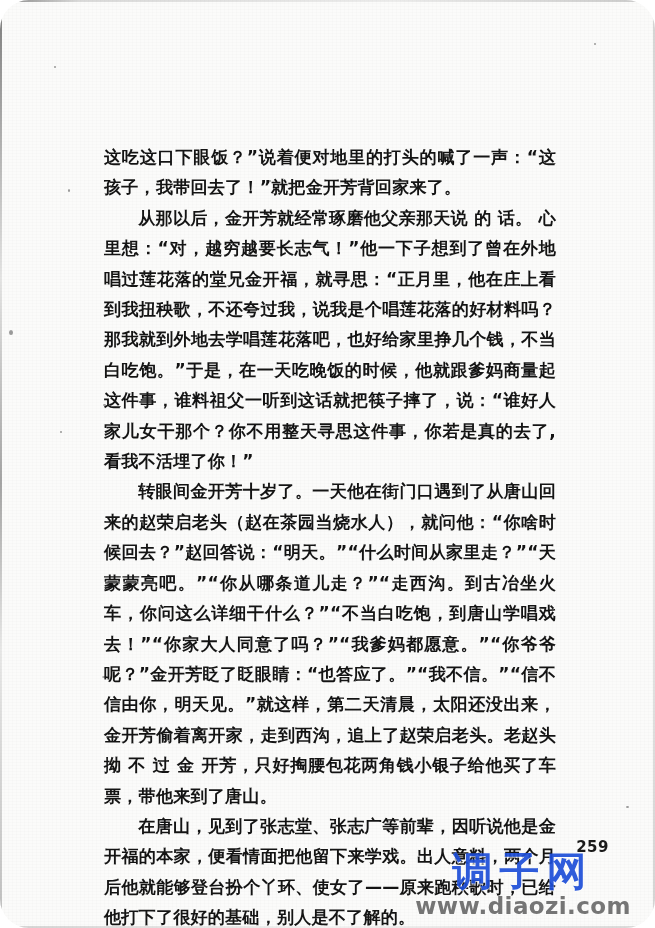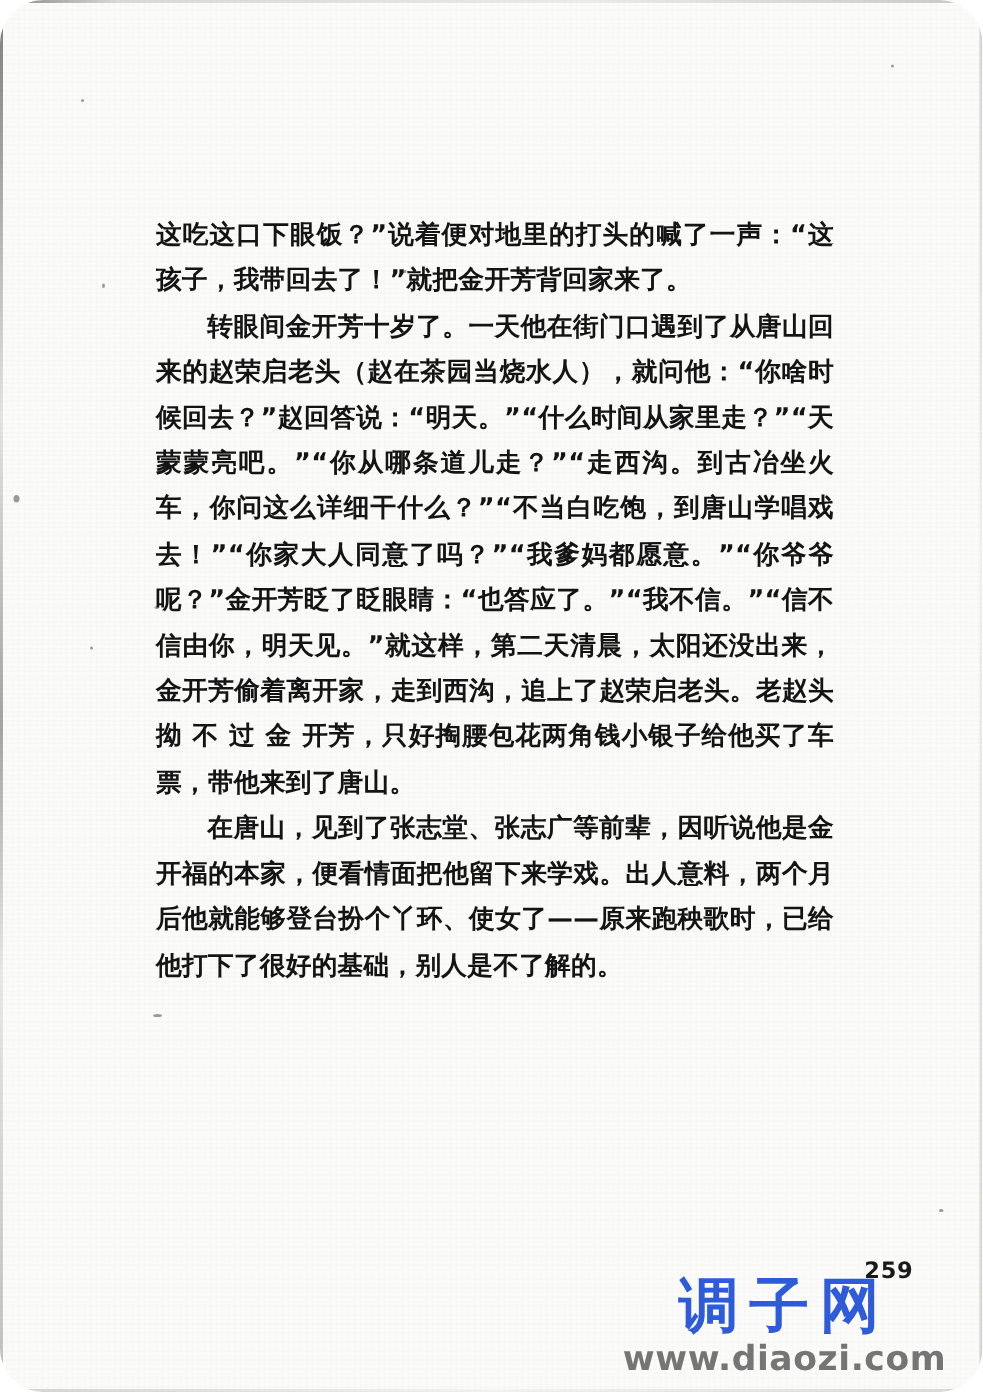--- a/index.html
+++ b/index.html
@@ -155,20 +155,21 @@
   <div class="speck" style="left:60px; top:431px; width:2px; height:2px;"></div>
   <div class="speck" style="left:103px; top:404px; width:3px; height:2px;"></div>
   <div class="speck" style="left:102px; top:676px; width:6px; height:2px;"></div>
   <div class="speck" style="left:594px; top:43px; width:2px; height:2px;"></div>
   <div class="speck" style="left:626px; top:806px; width:3px; height:2px;"></div>
   <div class="speck" style="left:269px; top:180px; width:2px; height:2px;"></div>
   <div class="speck" style="left:321px; top:250px; width:2px; height:2px;"></div>
 
   <div class="text-block">
     <p class="para">这吃这口下眼饭？”说着便对地里的打头的喊了一声：“这孩子，我带回去了！”就把金开芳背回家来了。</p>
+    <p class="para indent">从那以后，金开芳就经常琢磨他父亲那天说 的 话。 心 里想：“对，越穷越要长志气！”他一下子想到了曾在外地唱过莲花落的堂兄金开福，就寻思：“正月里，他在庄上看到我扭秧歌，不还夸过我，说我是个唱莲花落的好材料吗？那我就到外地去学唱莲花落吧，也好给家里挣几个钱，不当白吃饱。”于是，在一天吃晚饭的时候，他就跟爹妈商量起这件事，谁料祖父一听到这话就把筷子摔了，说：“谁好人家儿女干那个？你不用整天寻思这件事，你若是真的去了,看我不活埋了你！”</p>
     <p class="para indent">转眼间金开芳十岁了。一天他在街门口遇到了从唐山回来的赵荣启老头（赵在茶园当烧水人），就问他：“你啥时候回去？”赵回答说：“明天。”“什么时间从家里走？”“天蒙蒙亮吧。”“你从哪条道儿走？”“走西沟。到古冶坐火车，你问这么详细干什么？”“不当白吃饱，到唐山学唱戏去！”“你家大人同意了吗？”“我爹妈都愿意。”“你爷爷呢？”金开芳眨了眨眼睛：“也答应了。”“我不信。”“信不信由你，明天见。”就这样，第二天清晨，太阳还没出来，金开芳偷着离开家，走到西沟，追上了赵荣启老头。老赵头拗 不 过 金 开芳，只好掏腰包花两角钱小银子给他买了车票，带他来到了唐山。</p>
     <p class="para indent">在唐山，见到了张志堂、张志广等前辈，因听说他是金开福的本家，便看情面把他留下来学戏。出人意料，两个月后他就能够登台扮个丫环、使女了——原来跑秧歌时，已给他打下了很好的基础，别人是不了解的。</p>
 
   </div>
 
   <div class="page-number">259</div>
 
   <div class="watermark">
     <div class="watermark-logo">调子网</div>
     <div class="watermark-url">www.diaozi.com</div>

